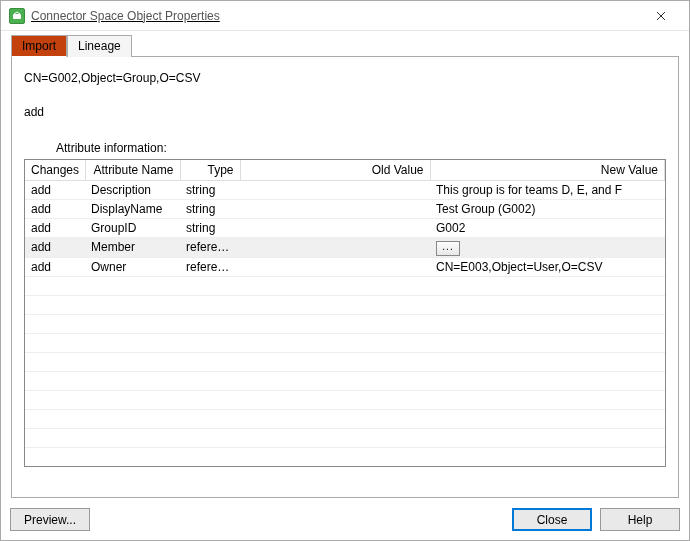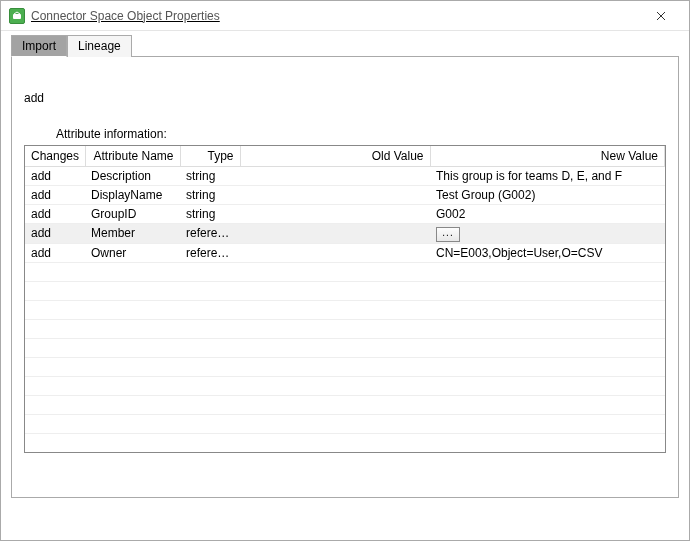--- a/index.html
+++ b/index.html
@@ -53,21 +53,21 @@
     }
     .tabs {
       display: flex;
       border-bottom: 1px solid #aaa;
       margin-bottom: 0;
     }
     .tab {
       padding: 3px 10px;
       border: 1px solid #aaa;
       border-bottom: none;
-      background: #a3a3a3;
+      background: #c2410c;
       margin-right: 0px;
       margin-bottom: -1px;
       cursor: pointer;
       font-size: 12px;
     }
     .tab.active {
       position: relative;
       z-index: 2;
       border-bottom: 1px solid #fff;
     }
@@ -188,20 +188,21 @@
 </div>
 
 <div class="content">
   <div class="tabs">
     <div class="tab active">Import</div>
     <div class="tab">Lineage</div>
   </div>
   <div class="tabpane">
 
     <div class="info-row">
+      <div class="info-value">CN=G002,Object=Group,O=CSV</div>
     </div>
 
     <div style="height:16px"></div>
 
     <div class="info-row">
       <div class="info-value">add</div>
     </div>
 
     <div class="section-label">Attribute information:</div>
 
@@ -328,13 +329,19 @@
               <td></td>
               <td></td>
               <td></td>
             </tr>
         </tbody>
       </table>
     </div>
 
   </div>
 
+  <div class="footer">
+    <button class="btn">Preview...</button>
+    <div class="spacer"></div>
+    <button class="btn default">Close</button>
+    <button class="btn">Help</button>
+  </div>
 </div>
 
 </body></html>

